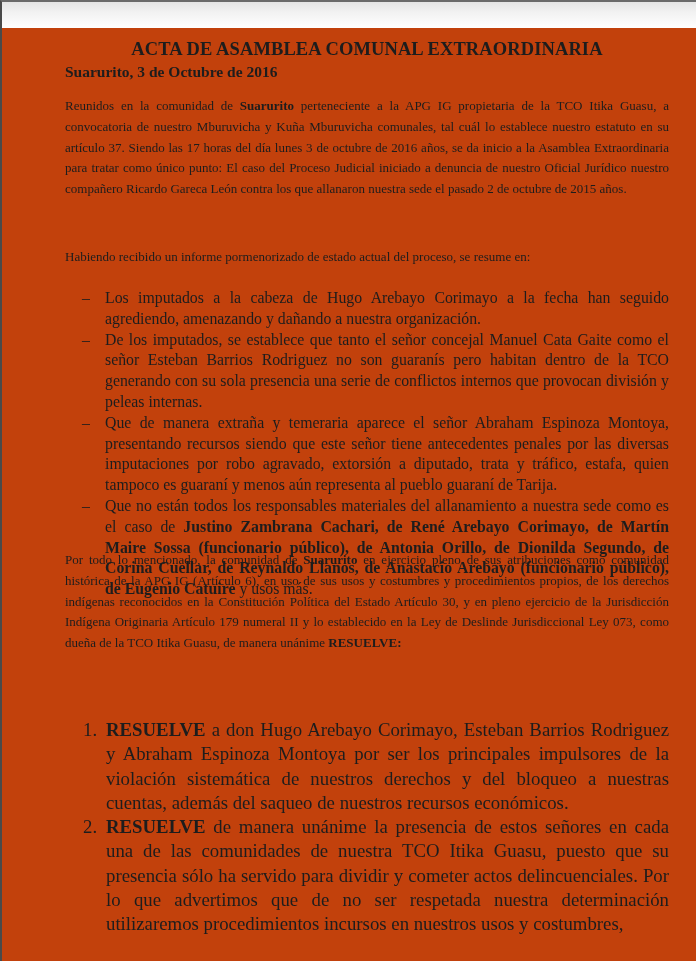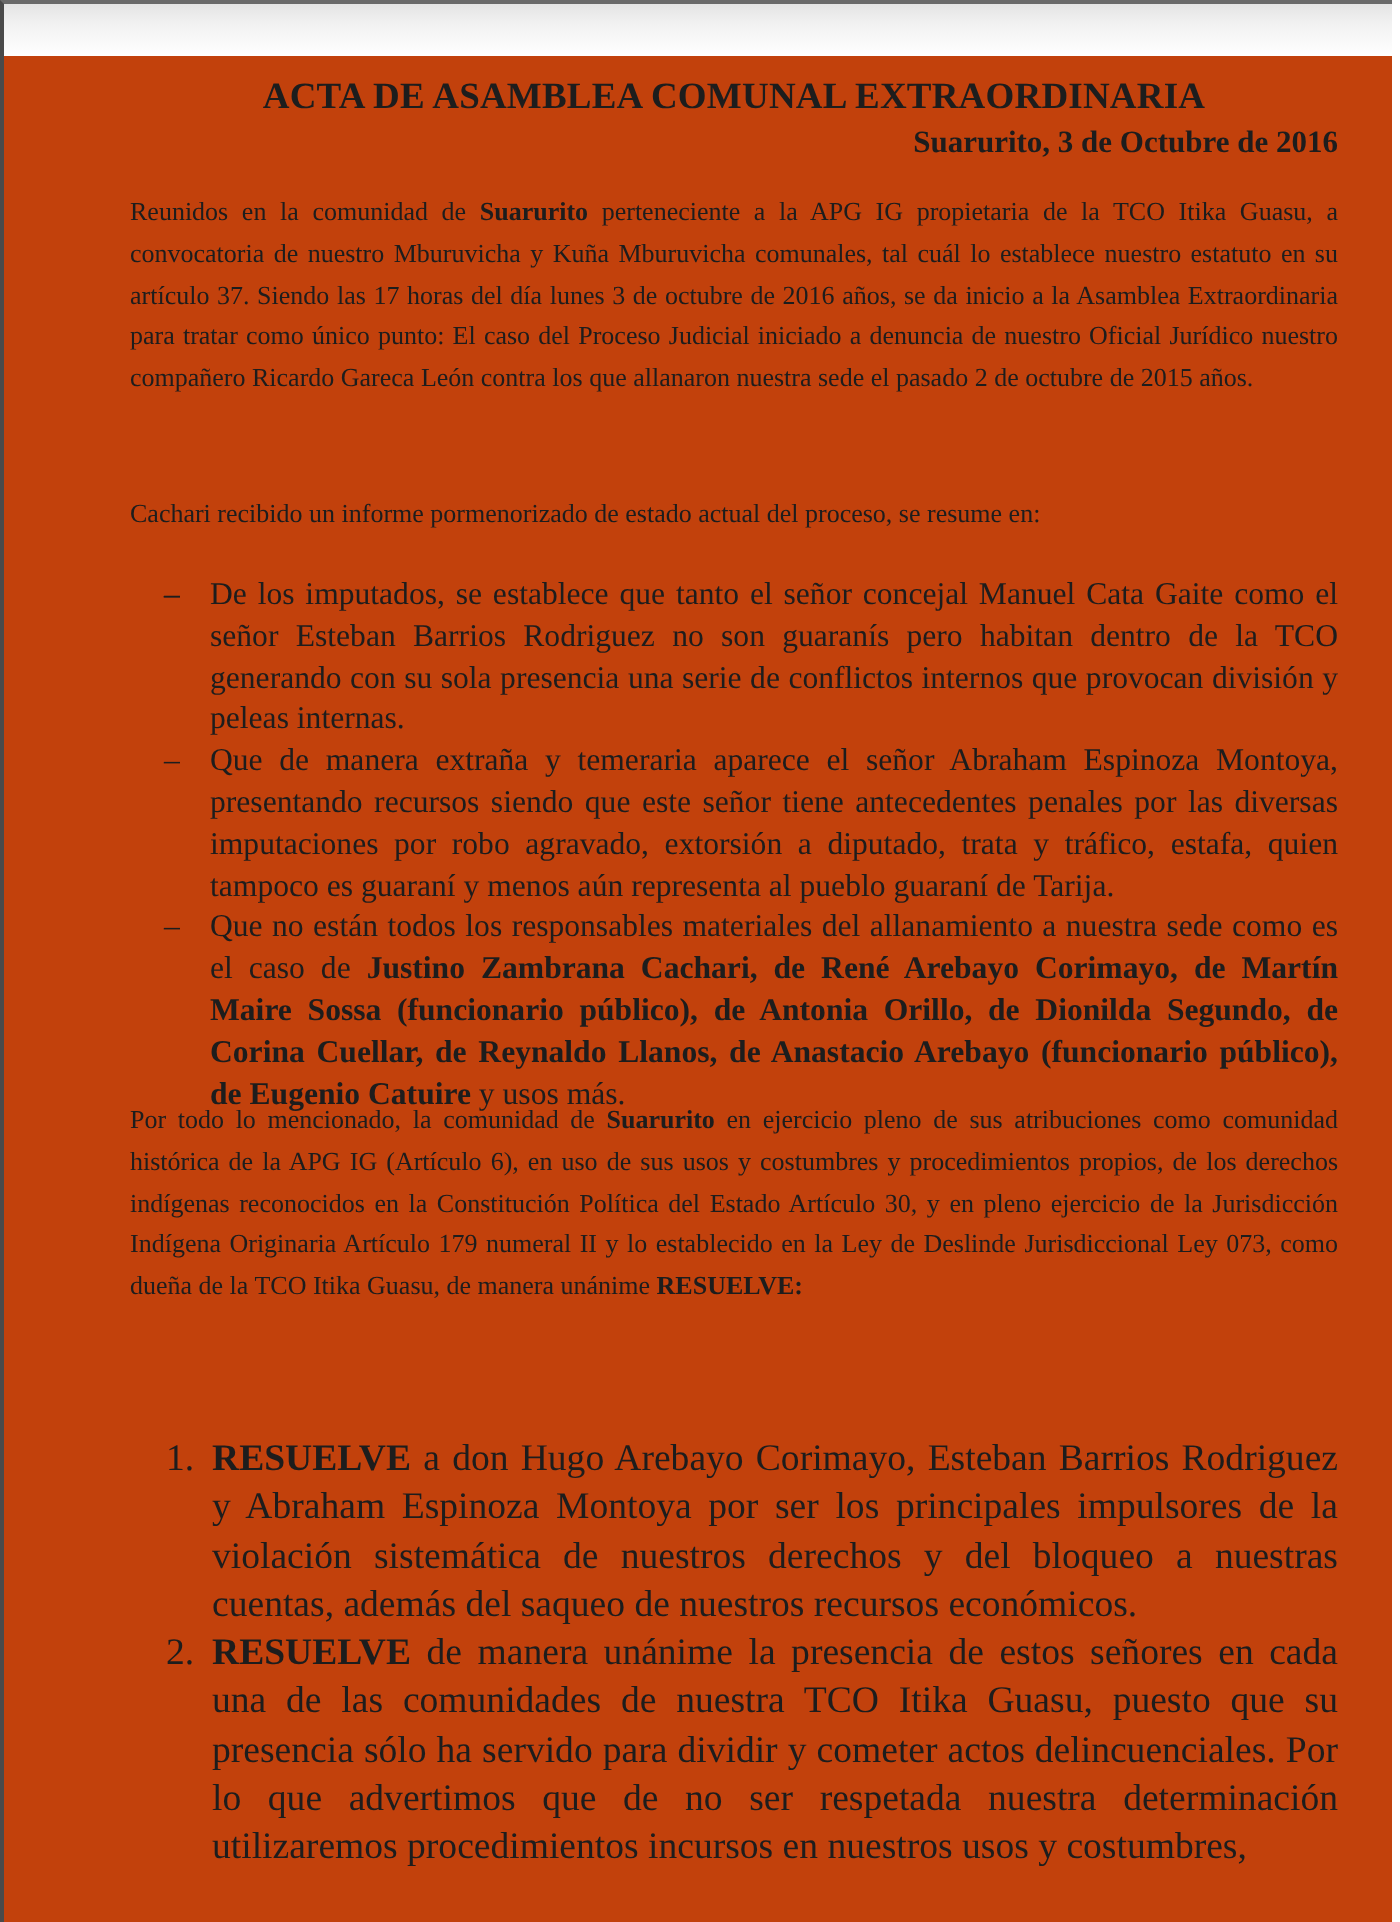--- a/index.html
+++ b/index.html
@@ -48,21 +48,21 @@
       font-weight: bold;
       font-size: 18.5px;
       letter-spacing: 0.1px;
       white-space: nowrap;
     }
     .subtitle {
       position: absolute;
       top: 61px;
       left: 0;
       width: 604px;
-      text-align: right;
+      text-align: left;
       font-weight: bold;
       font-size: 15.5px;
       white-space: nowrap;
     }
     .para {
       position: absolute;
       left: 0;
       width: 604px;
       font-size: 13px;
       line-height: 20.8px;
@@ -120,25 +120,26 @@
 
 <div class="page">
   <div class="scan-shadow"></div>
 
   <div class="content">
     <div class="title">ACTA DE ASAMBLEA COMUNAL EXTRAORDINARIA</div>
     <div class="subtitle">Suarurito, 3 de Octubre de 2016</div>
 
     <p class="para p1" style="margin:0"><span>Reunidos en la comunidad de </span><b>Suarurito</b><span> perteneciente a la APG IG propietaria de la TCO Itika Guasu, a convocatoria de nuestro Mburuvicha y Kuña Mburuvicha comunales, tal cuál lo establece nuestro estatuto en su artículo 37.  Siendo las 17 horas del día lunes 3 de octubre de 2016 años, se da inicio a la Asamblea Extraordinaria  para tratar como único punto: El caso del Proceso Judicial iniciado a denuncia de nuestro Oficial Jurídico nuestro compañero Ricardo Gareca León contra los que allanaron nuestra sede el pasado 2 de octubre de 2015 años.</span></p>
 
-    <p class="para p2" style="margin:0">Cachari recibido un informe pormenorizado de estado actual del proceso, se resume en:</p>
+    <p class="para p2" style="margin:0">Habiendo recibido un informe pormenorizado de estado actual del proceso, se resume en:</p>
 
     <ul class="bullets">
       <li class="bullet">
         <span class="dash">–</span>
+        <span>Los imputados a la cabeza de Hugo Arebayo Corimayo a la fecha han seguido agrediendo, amenazando y dañando a nuestra organización.</span>
       </li>
       <li class="bullet">
         <span class="dash">–</span>
         <span>De los imputados, se  establece que tanto el señor concejal Manuel Cata Gaite como el señor Esteban Barrios Rodriguez no son guaranís pero habitan dentro de la TCO generando con su sola presencia una serie de conflictos internos que provocan división y peleas internas.</span>
       </li>
       <li class="bullet">
         <span class="dash">–</span>
         <span>Que de manera extraña y temeraria aparece el señor Abraham Espinoza Montoya, presentando recursos siendo que este señor tiene antecedentes penales por las diversas imputaciones por robo agravado, extorsión a diputado, trata y tráfico, estafa, quien tampoco es guaraní y menos aún representa al pueblo guaraní de Tarija.</span>
       </li>
       <li class="bullet">

